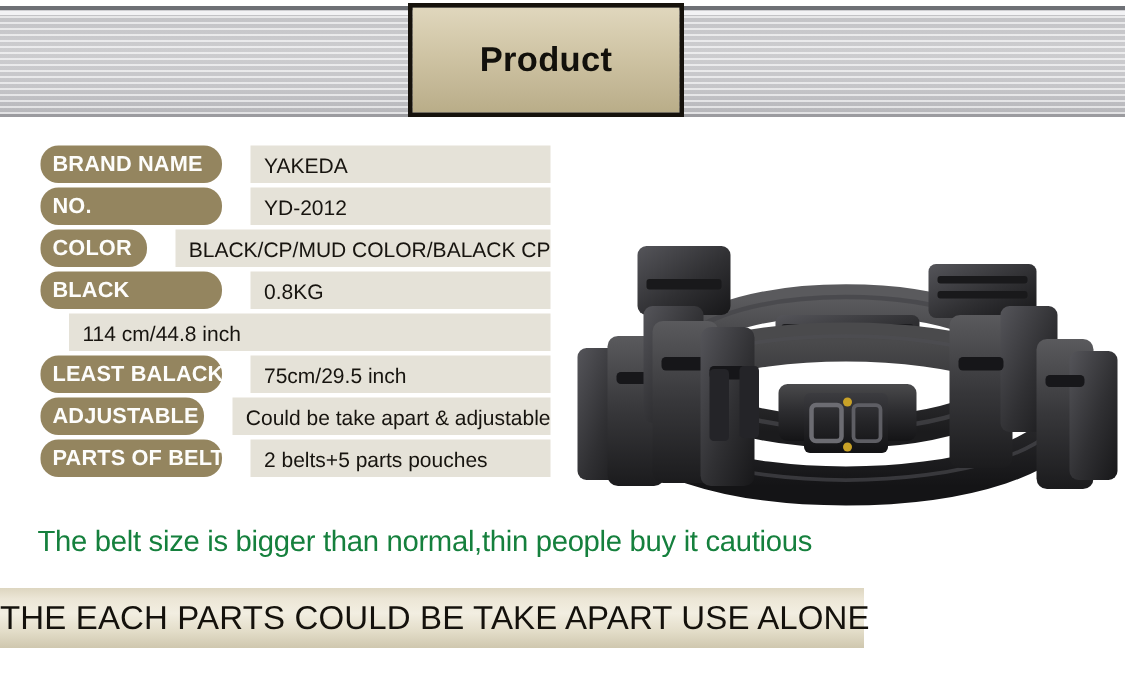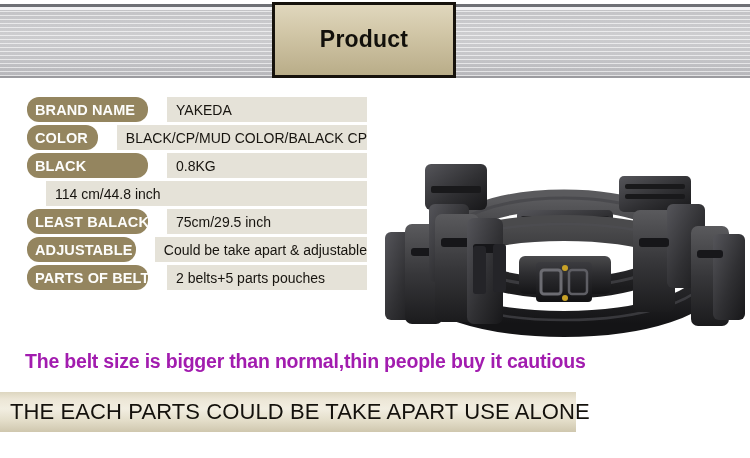--- a/index.html
+++ b/index.html
@@ -119,43 +119,43 @@
     top: 158px;
     width: 366px;
     height: 182px;
   }
 
   
   .warning-note {
     position: absolute;
     left: 25px;
     top: 350px;
-    color: #a21caf;
+    color: #15803d;
     font-size: 19.5px;
-    font-weight: bold;
+    font-weight: normal;
     letter-spacing: -0.2px;
     white-space: nowrap;
   }
 
   
   .bottom-banner {
     position: absolute;
     left: 0;
     top: 392px;
     width: 576px;
     height: 40px;
     background: linear-gradient(to bottom, #ddd6c0 0%, #ece6d6 18%, #f2eee1 42%, #e3ddc9 72%, #cfc7ae 100%);
     display: flex;
     align-items: center;
   }
   .bottom-banner-text {
     color: #14110c;
     font-size: 22px;
     letter-spacing: 0.1px;
-    padding-left: 10px;
+    padding-left: 0;
     white-space: nowrap;
   }
 </style>
 </head>
 <body>
 
 <div id="page">
 
   <div class="header-band">
     <div class="header-band-top-highlight"></div>
@@ -165,20 +165,24 @@
     <div class="title-line">Product</div>
   </div>
 
   <div class="spec-table">
 
     <div class="spec-row">
       <div class="spec-label">BRAND NAME</div>
       <div class="spec-value">YAKEDA</div>
     </div>
 
+    <div class="spec-row">
+      <div class="spec-label">NO.</div>
+      <div class="spec-value">YD-2012</div>
+    </div>
 
     <div class="spec-row">
       <div class="spec-label">COLOR</div>
       <div class="spec-value">BLACK/CP/MUD COLOR/BALACK CP</div>
     </div>
 
     <div class="spec-row">
       <div class="spec-label">BLACK</div>
       <div class="spec-value">0.8KG</div>
     </div>

